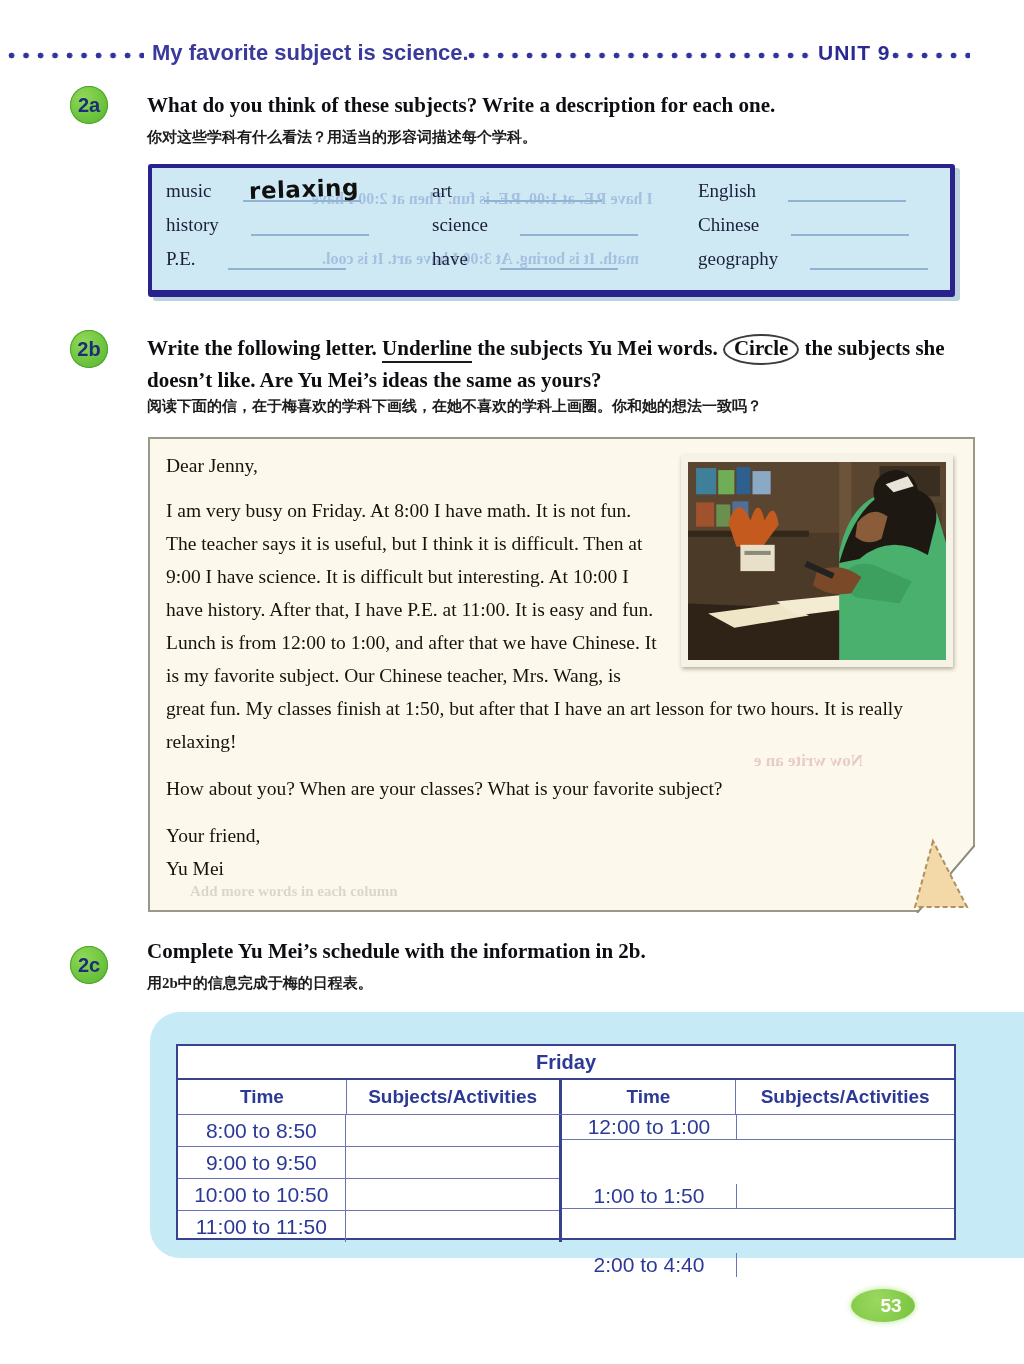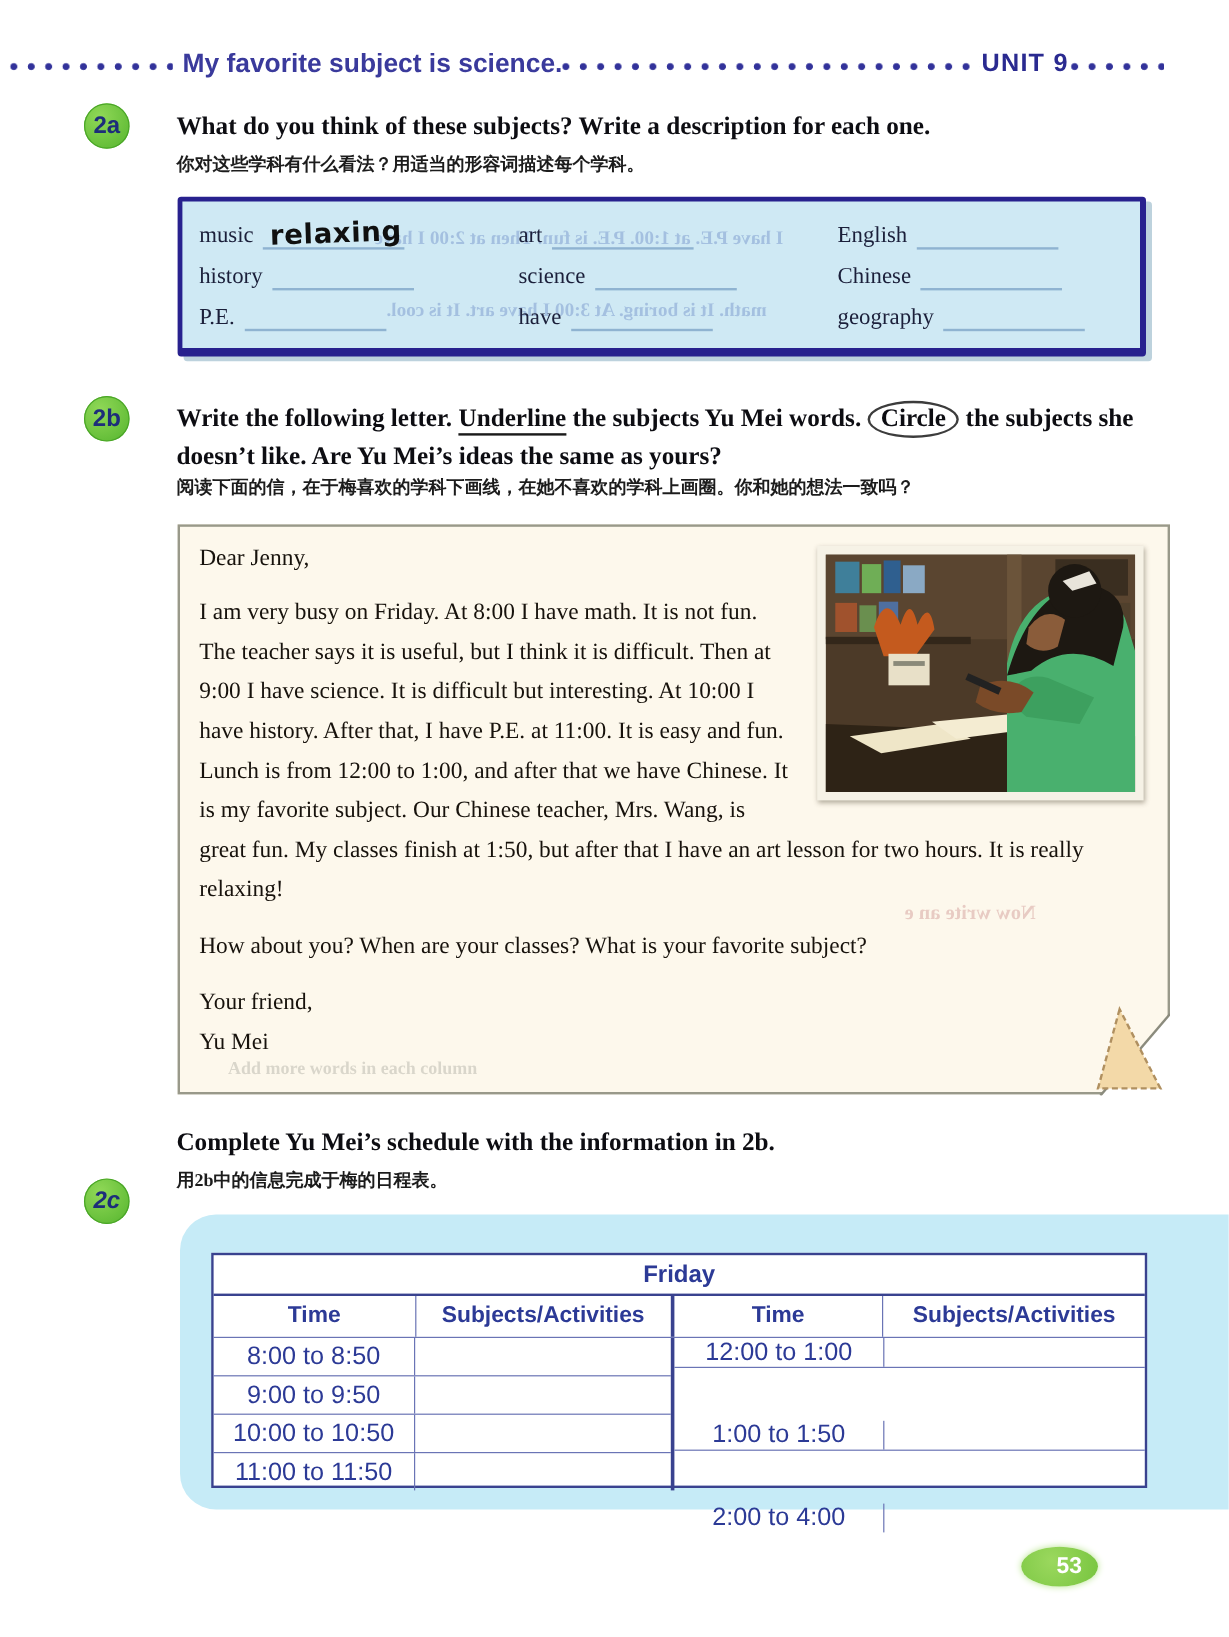--- a/index.html
+++ b/index.html
@@ -26,21 +26,21 @@
          display:flex;align-items:center;justify-content:center;box-shadow:0 0 0 1px #49a527 inset;}
   .sec-title{position:absolute;font-weight:bold;font-size:21px;color:#0d0d12;line-height:31px;}
   .sec-zh{position:absolute;font-size:15px;font-weight:600;color:#1c1c1c;}
 
   
   .box2a{position:absolute;left:148px;top:164px;width:798px;height:122px;
          background:#cfe9f4;border:4px solid #28218e;border-bottom-width:7px;border-right-width:5px;
          border-radius:3px;box-shadow:5px 4px 0 #bdd2dd;}
   .box2a-grid{position:absolute;left:14px;top:12px;right:10px;bottom:8px;display:grid;
               grid-template-columns:250px 250px 1fr;grid-auto-rows:34px;column-gap:16px;}
-  .subj-cell{display:flex;align-items:center;white-space:nowrap;}
+  .subj-cell{display:flex;align-items:flex-start;white-space:nowrap;gap:24px;}
   .subj-label{font-size:19px;color:#1b1f3a;margin-right:8px;padding-bottom:1px;}
   .subj-line{display:inline-block;flex:0 0 auto;width:118px;border-bottom:2px solid #8fb3d1;
              height:20px;position:relative;}
   .subj-line .handwriting{position:absolute;left:6px;bottom:-2px;
              font-family:"DejaVu Sans",sans-serif;font-weight:bold;font-size:23px;color:#101010;
              transform:rotate(-2deg);letter-spacing:.5px;}
   .ghost-blue{position:absolute;color:#5f7fc0;opacity:.38;font-size:16px;
               transform:scaleX(-1);white-space:nowrap;font-weight:600;}
 
   
@@ -199,21 +199,21 @@
     <p>Yu Mei</p>
     <div class="ghost-pink" style="right:110px;top:305px;">Now write an e</div>
     <div class="ghost-gray" style="left:40px;bottom:2px;">Add more words in each column</div>
     <svg class="fold" viewBox="0 0 72 92">
       <polygon points="14,92 72,92 72,24" fill="#ffffff"></polygon>
       <line x1="14" y1="92" x2="72" y2="24" stroke="#8b8b7d" stroke-width="2"></line>
       <polygon points="30,20 12,86 64,86" fill="#f3d9a8" stroke="#b09060" stroke-width="2" stroke-dasharray="5,3"></polygon>
     </svg>
   </div>
 
-  <div class="badge" style="left:70px;top:982px;font-style:italic;">2c</div>
+  <div class="badge" style="left:70px;top:946px;">2c</div>
   <div class="sec-title" style="left:147px;top:936px;width:830px;">Complete Yu Mei’s schedule with the information in 2b.</div>
   <div class="sec-zh" style="left:147px;top:974px;">用2b中的信息完成于梅的日程表。</div>
 
   <div class="container2c">
     <div class="sched">
       <div class="friday-row">Friday</div>
       <div class="colhdr-row">
         <div class="hc hc1">Time</div>
         <div class="hc hc2">Subjects/Activities</div>
         <div class="hc hc3">Time</div>
@@ -241,21 +241,21 @@
         <div class="half half-right">
           <div class="trow">
             <div class="tc-time">12:00 to 1:00</div>
             <div class="tc-act"></div>
           </div>
           <div class="trow">
             <div class="tc-time">1:00 to 1:50</div>
             <div class="tc-act"></div>
           </div>
           <div class="trow">
-            <div class="tc-time">2:00 to 4:00</div>
+            <div class="tc-time">2:00 to 4:40</div>
             <div class="tc-act"></div>
           </div>
         </div>
       </div>
     </div>
   </div>
 
   <div class="pagebadge">53</div>
 
 </div>

